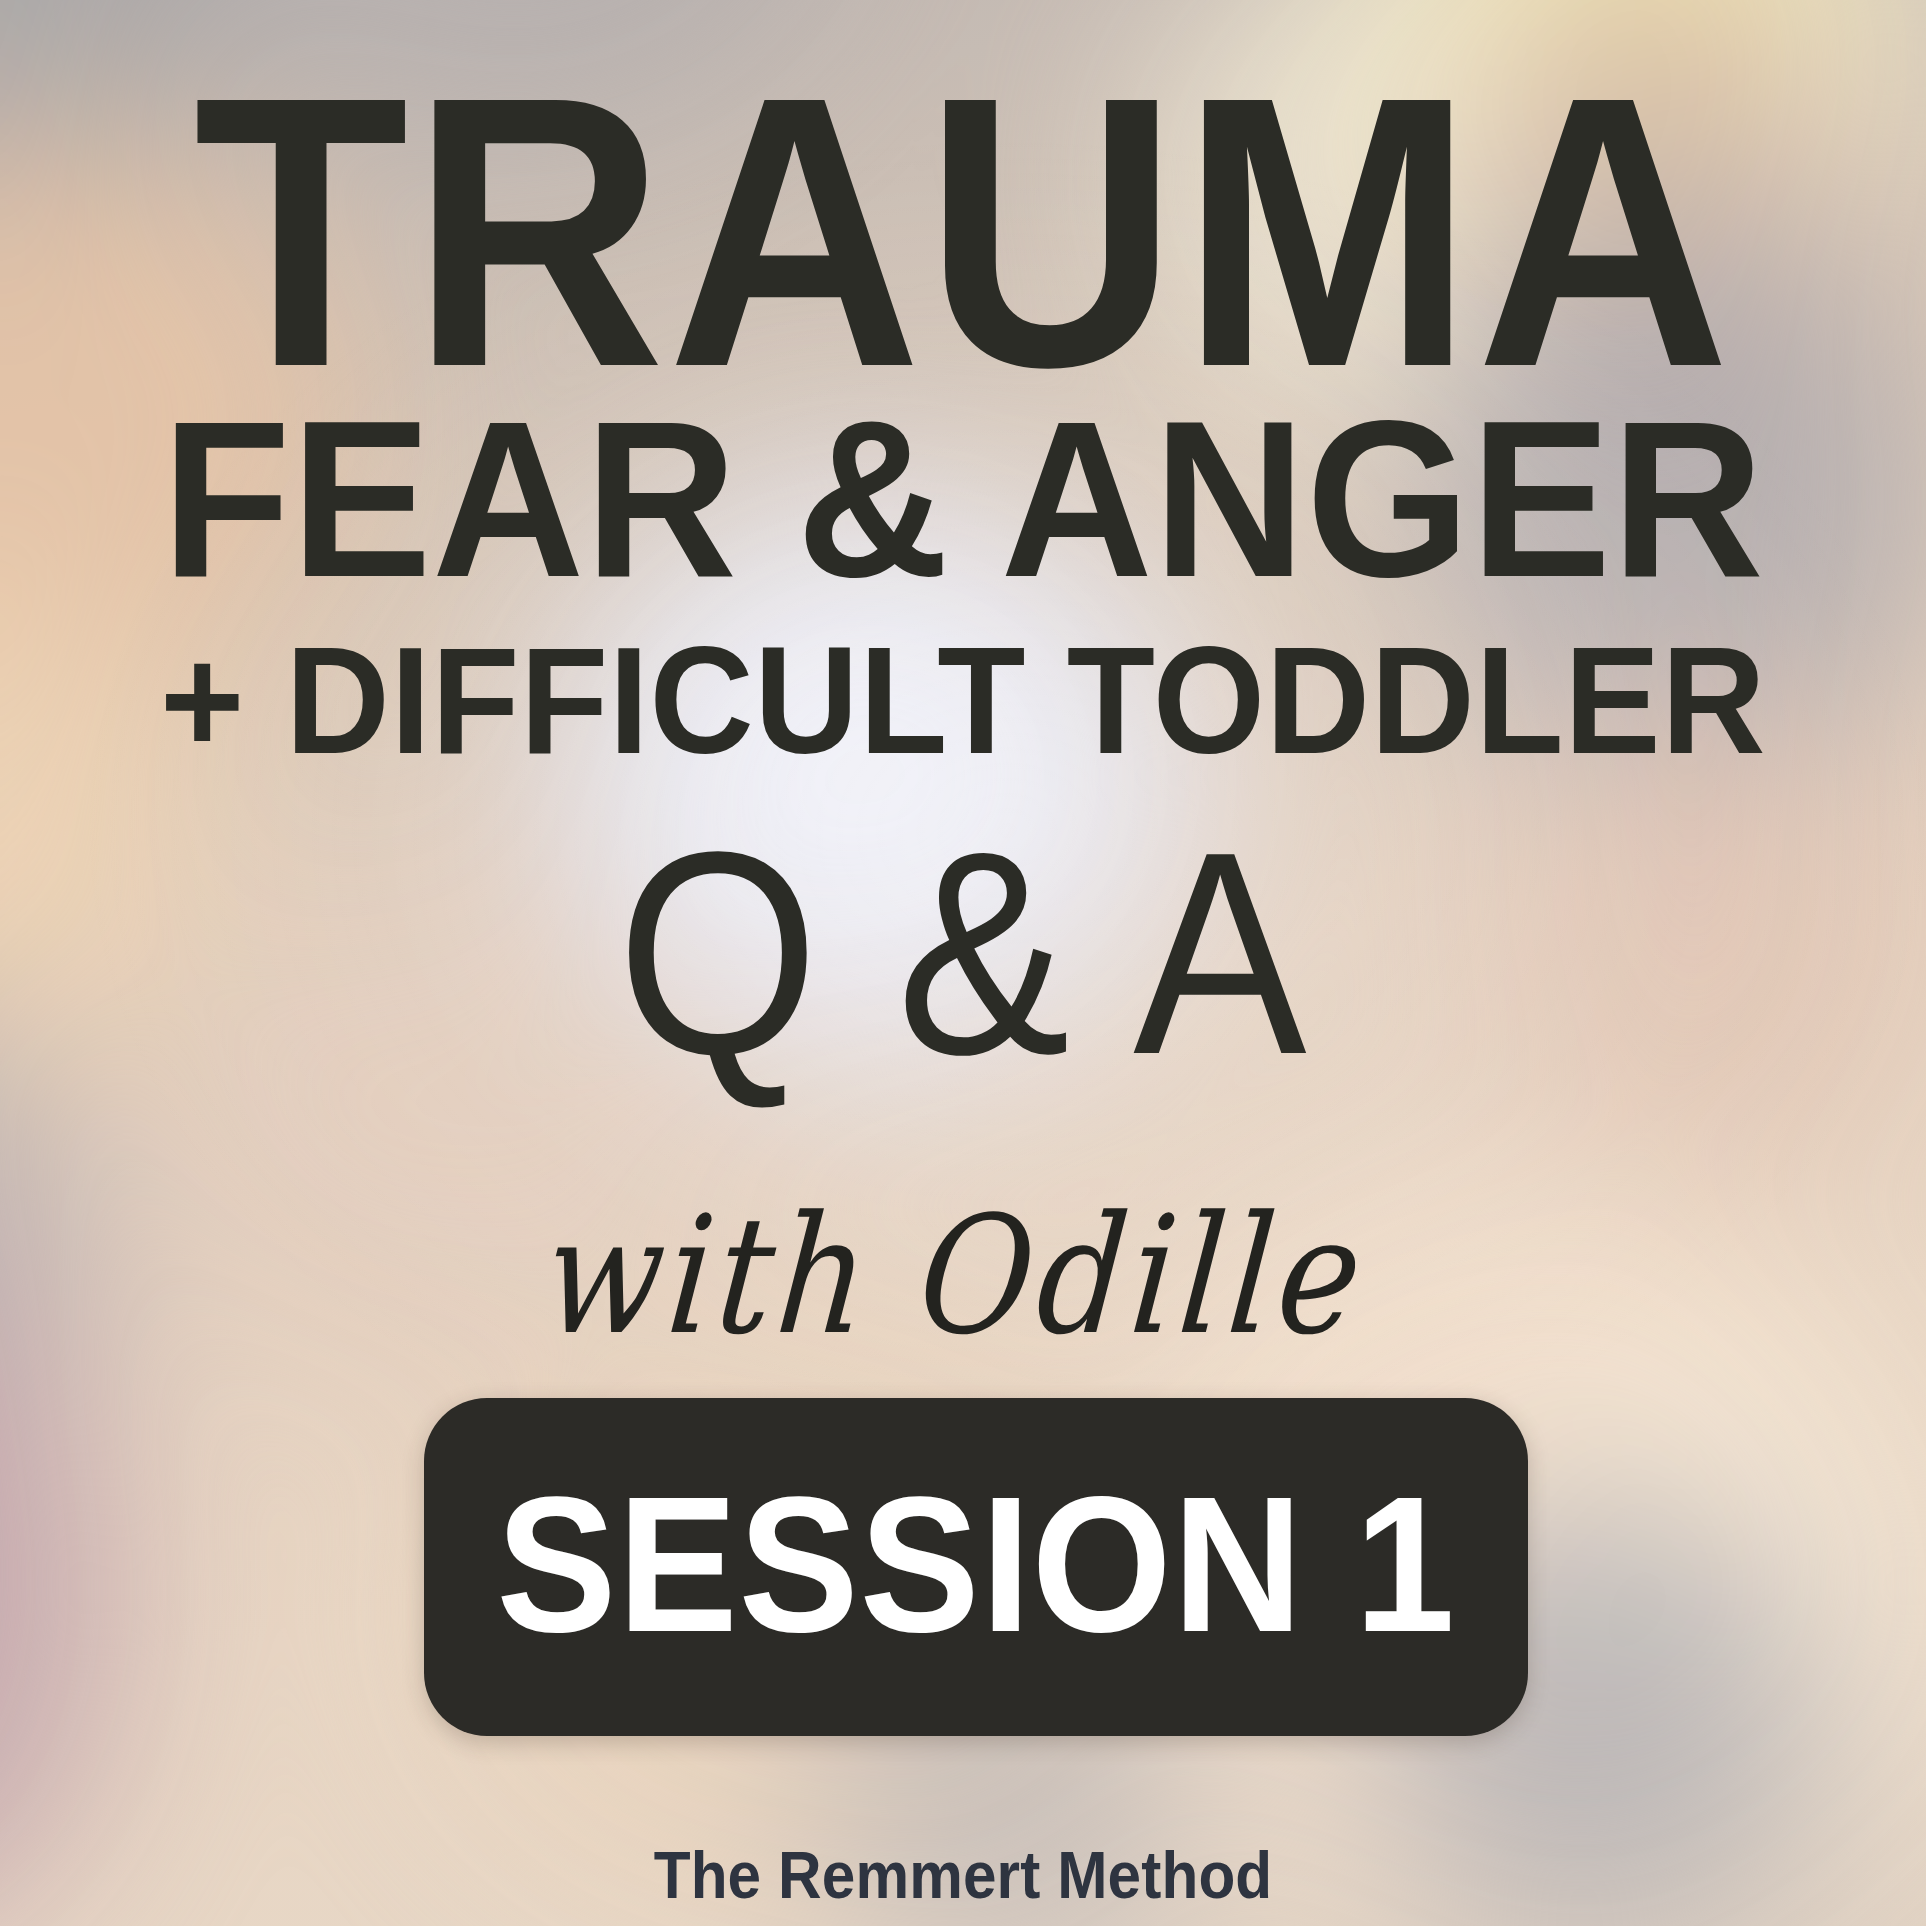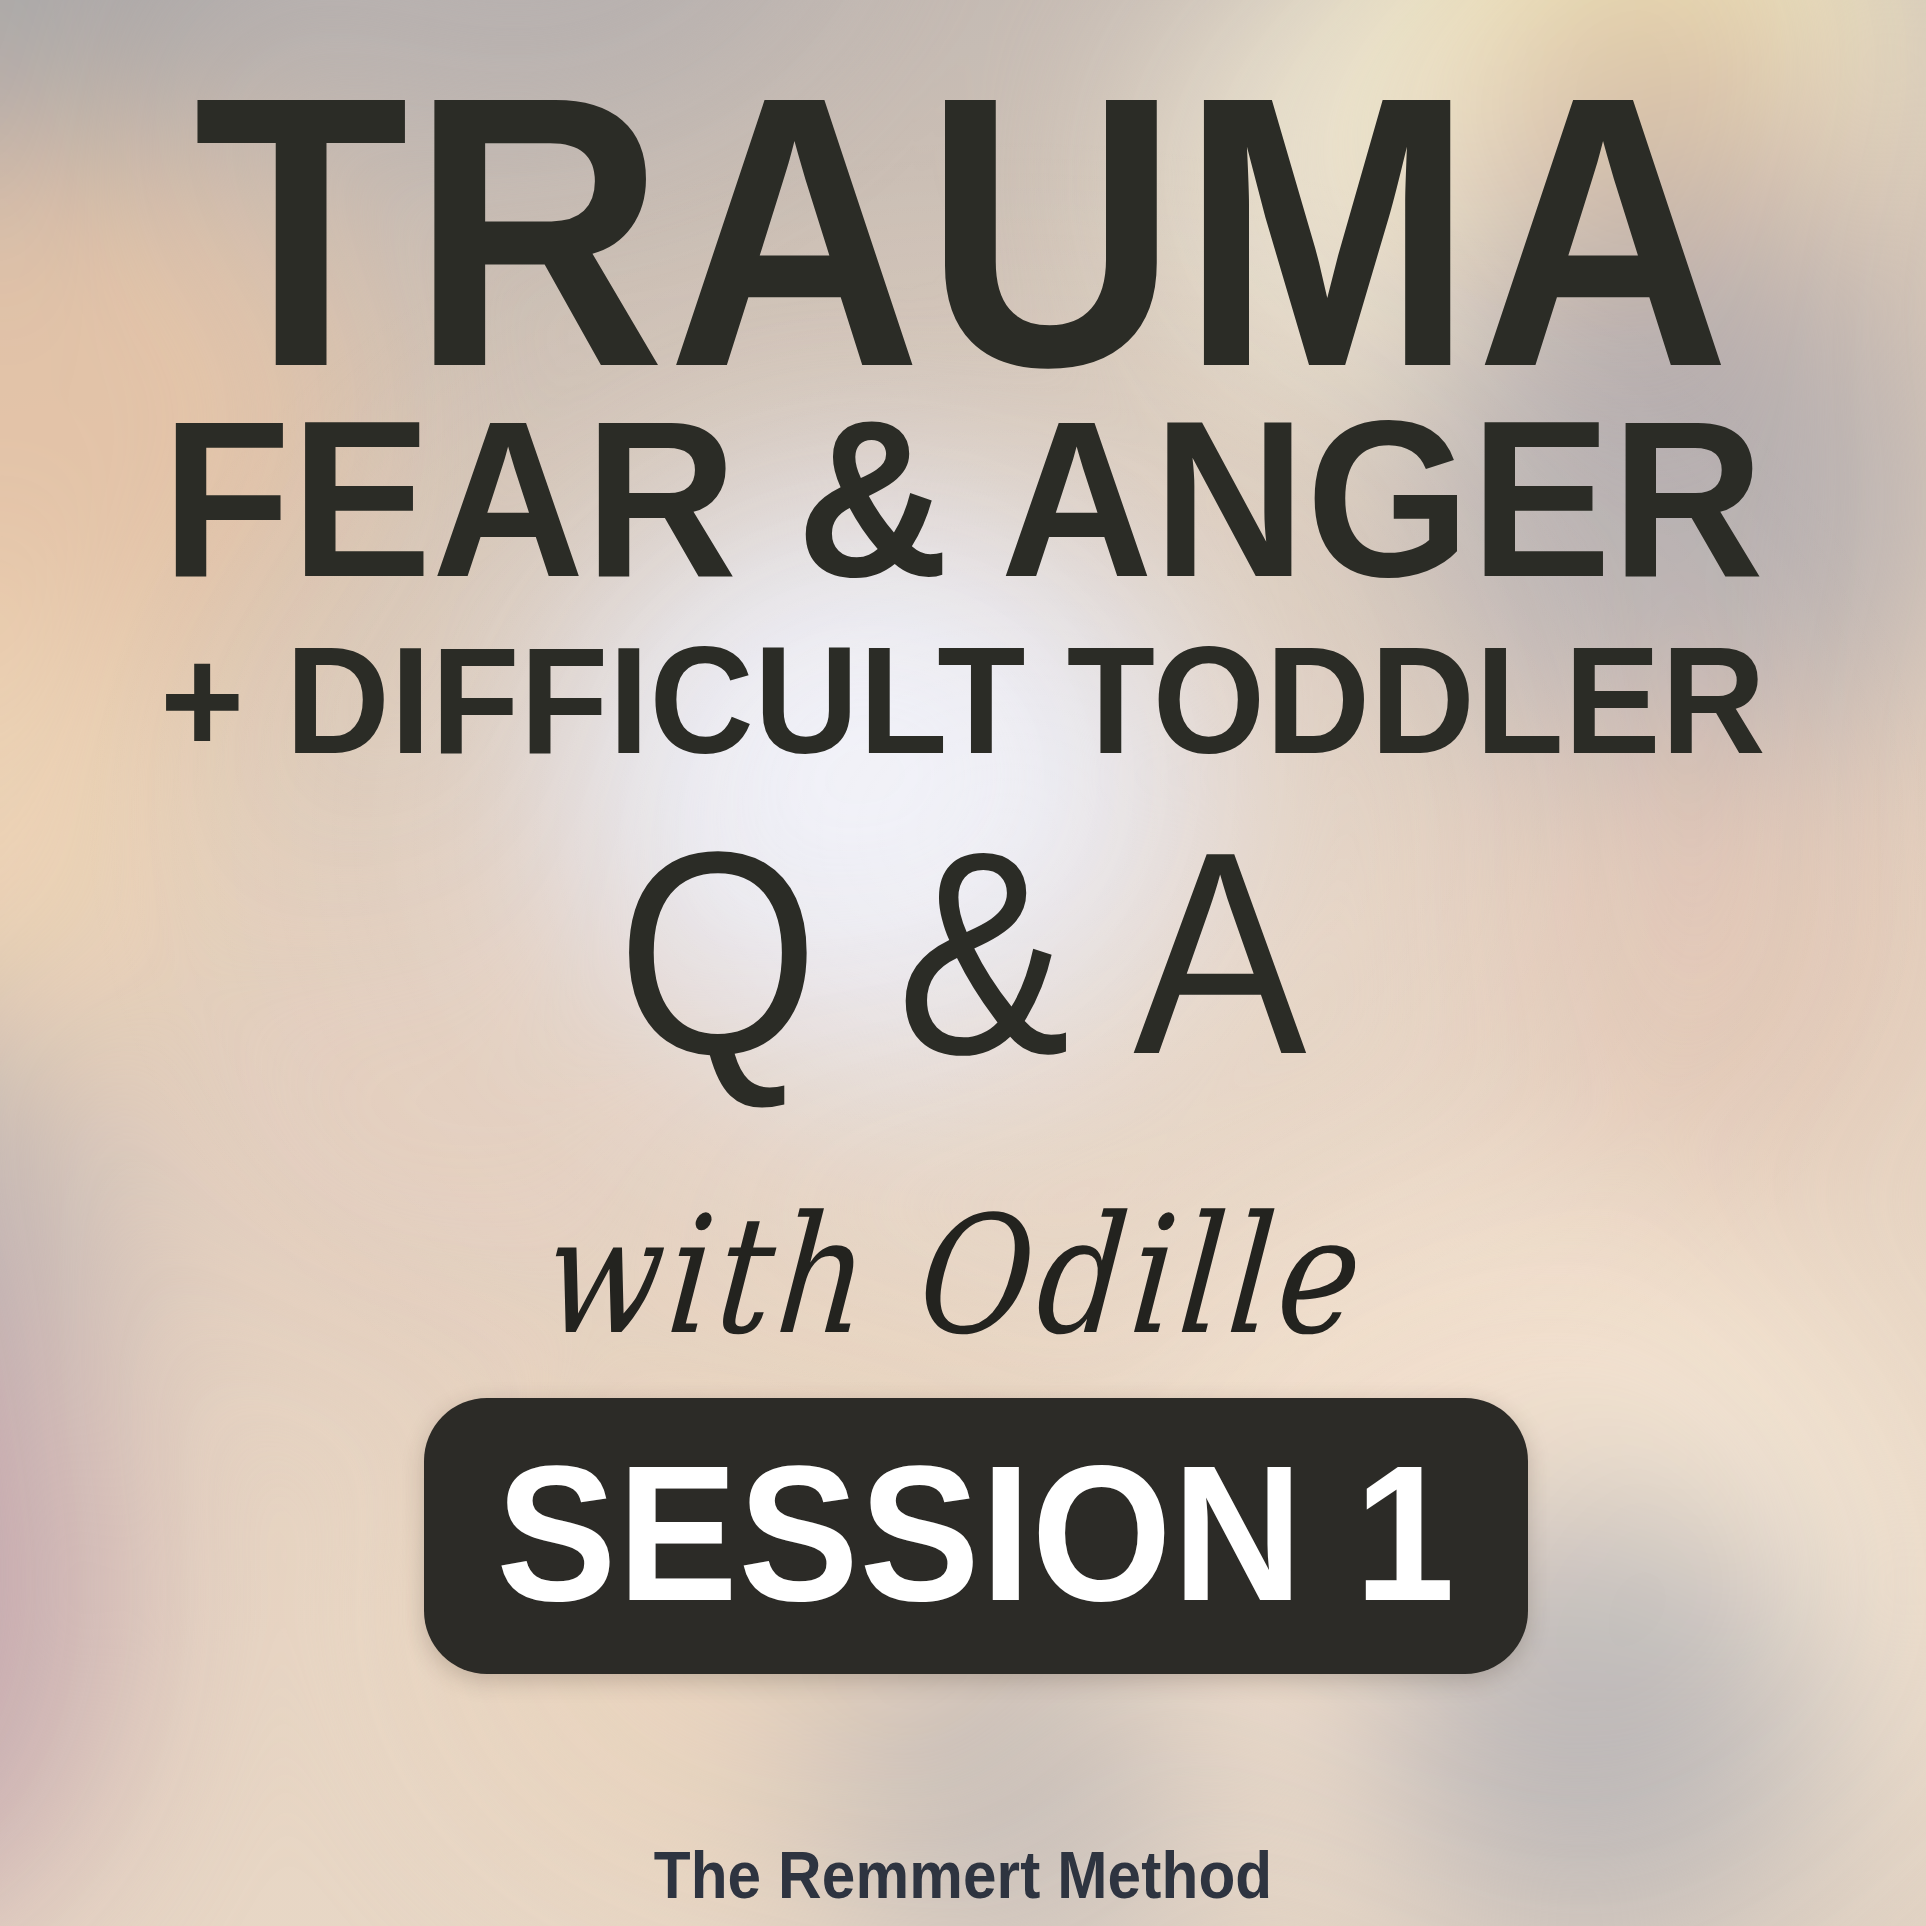--- a/index.html
+++ b/index.html
@@ -145,21 +145,21 @@
     transform: scaleY(1.18) skewX(-6deg);
     transform-origin: center top;
   }
 
   
   #badge {
     position: absolute;
     left: 424px;
     top: 1398px;
     width: 1104px;
-    height: 276px;
+    height: 338px;
     background: #2c2b27;
     border-radius: 63px;
     display: flex;
     align-items: center;
     justify-content: center;
     box-shadow: 0 6.4px 22px rgba(60,45,38,0.22);
   }
   #badge-label {
     color: #ffffff;
     font-weight: 700;

